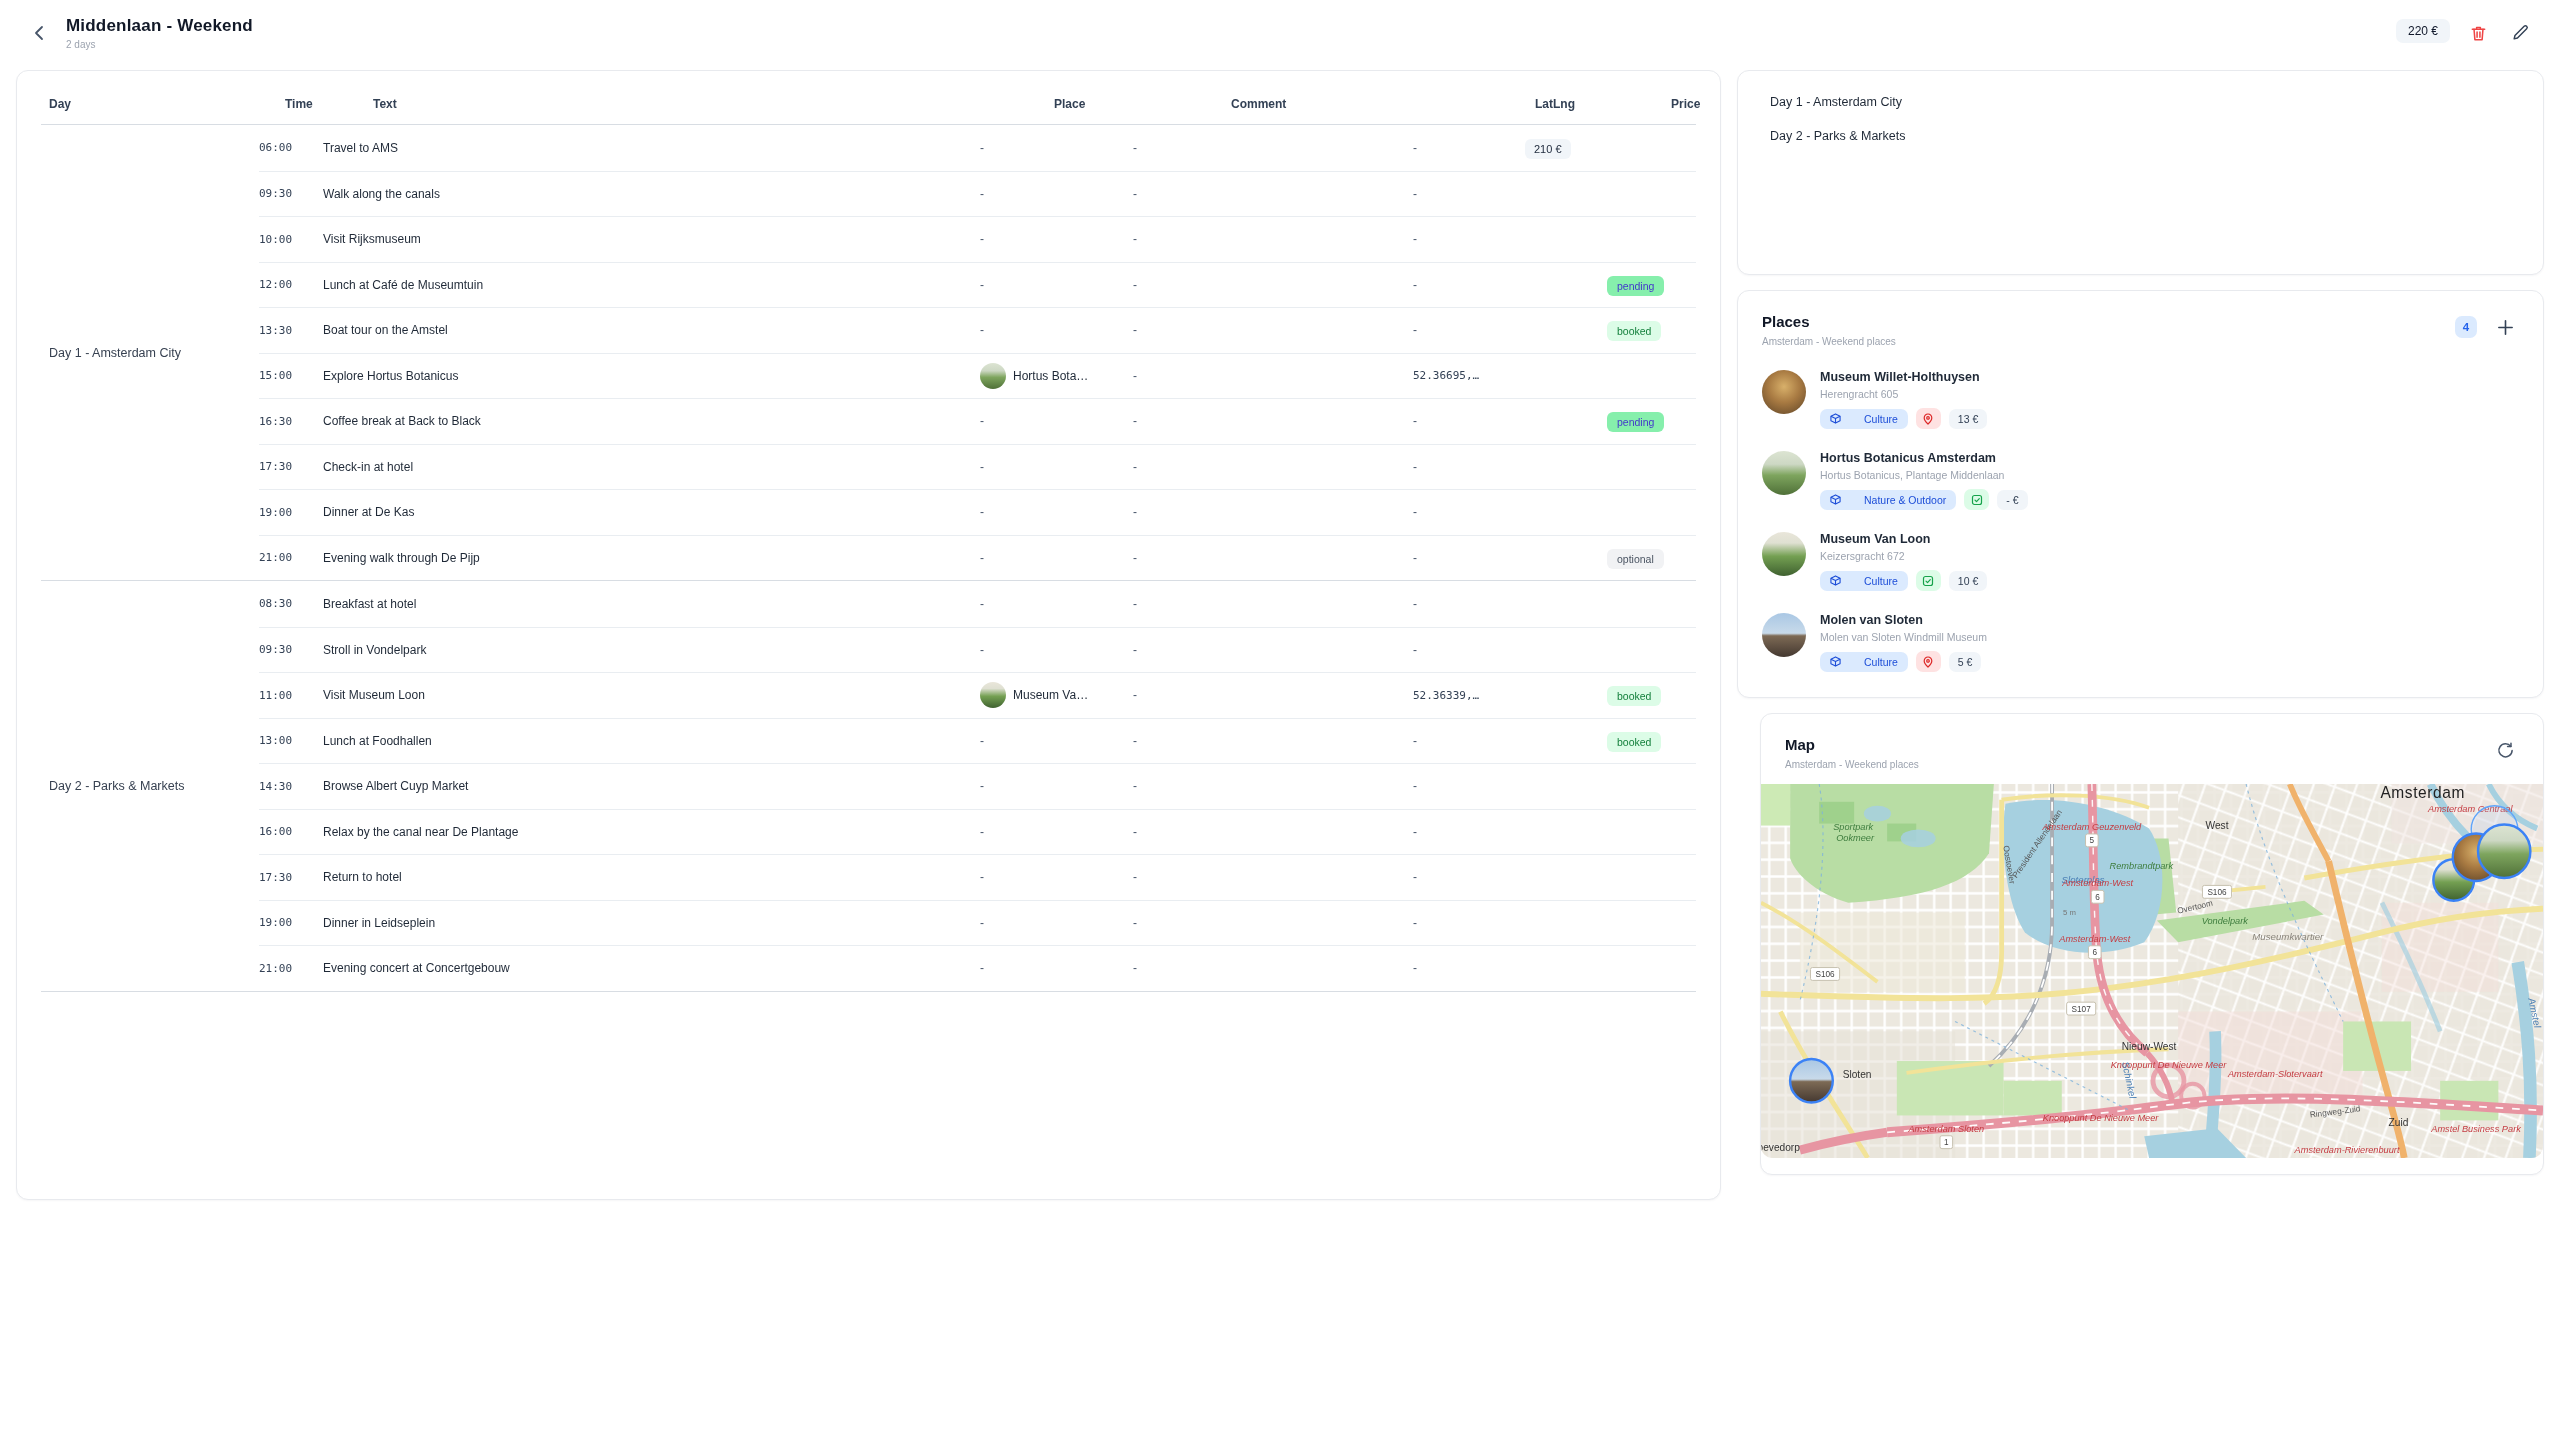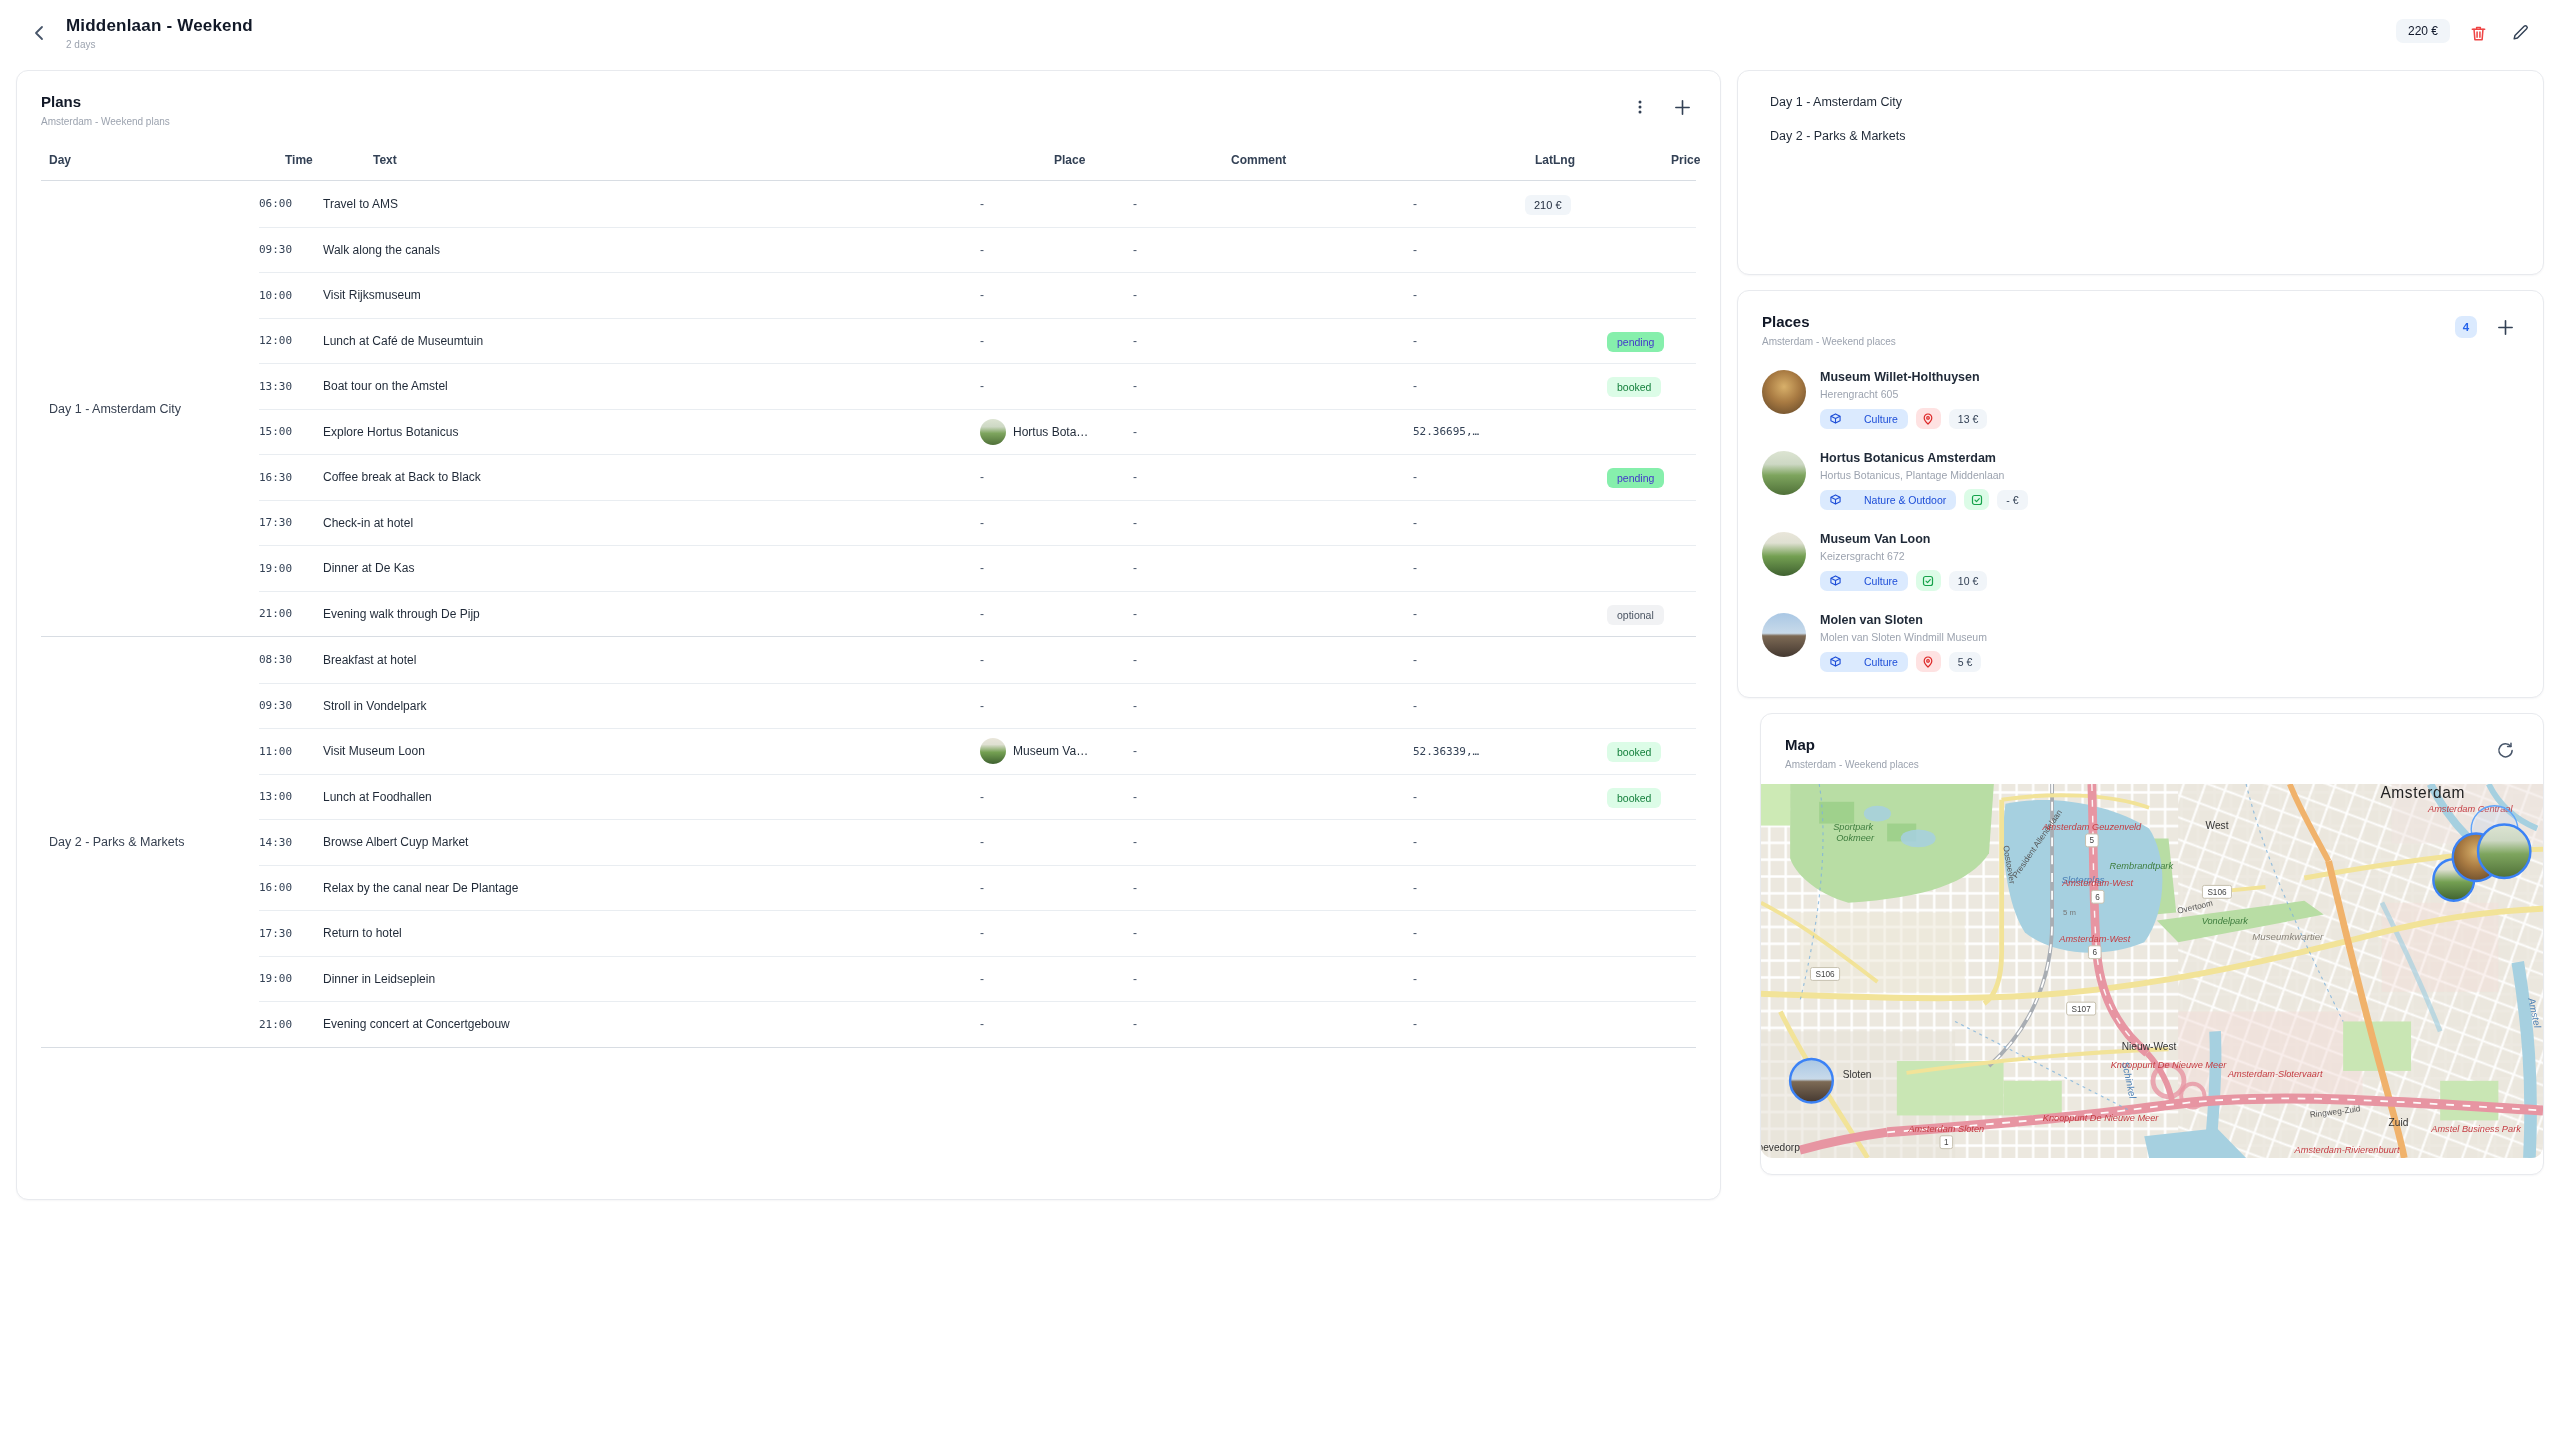--- a/index.html
+++ b/index.html
@@ -121,40 +121,20 @@
         <svg width="18" height="18" viewBox="0 0 20 20" fill="none" stroke="#334155" stroke-width="1.6" stroke-linecap="round" stroke-linejoin="round">
             <path d="M3.5 16.5l.9-3.7L14.6 2.6a1.9 1.9 0 0 1 2.8 2.8L7.2 15.6l-3.7.9z"></path>
           </svg>
       </button>
     </div>
   </header>
 
   <div class="content">
 
     <section class="card plans-card">
-      <div class="card-head">
-        <div>
-          <h2>Plans</h2>
-          <div class="card-sub">Amsterdam - Weekend plans</div>
-        </div>
-        <div class="head-actions">
-          <button class="icon-btn">
-            <svg width="16" height="16" viewBox="0 0 16 16" fill="#334155">
-                <circle cx="8" cy="3" r="1.5"></circle>
-                <circle cx="8" cy="8" r="1.5"></circle>
-                <circle cx="8" cy="13" r="1.5"></circle>
-              </svg>
-          </button>
-          <button class="icon-btn">
-            <svg width="19" height="19" viewBox="0 0 20 20" fill="none" stroke="#334155" stroke-width="1.7" stroke-linecap="round">
-                <path d="M10 3v14M3 10h14"></path>
-              </svg>
-          </button>
-        </div>
-      </div>
 
       <div class="table-wrap">
         <div class="thead">
           <div class="th-day">Day</div>
           <div>Time</div>
           <div>Text</div>
           <div>Place</div>
           <div>Comment</div>
           <div>LatLng</div>
           <div>Price</div>

